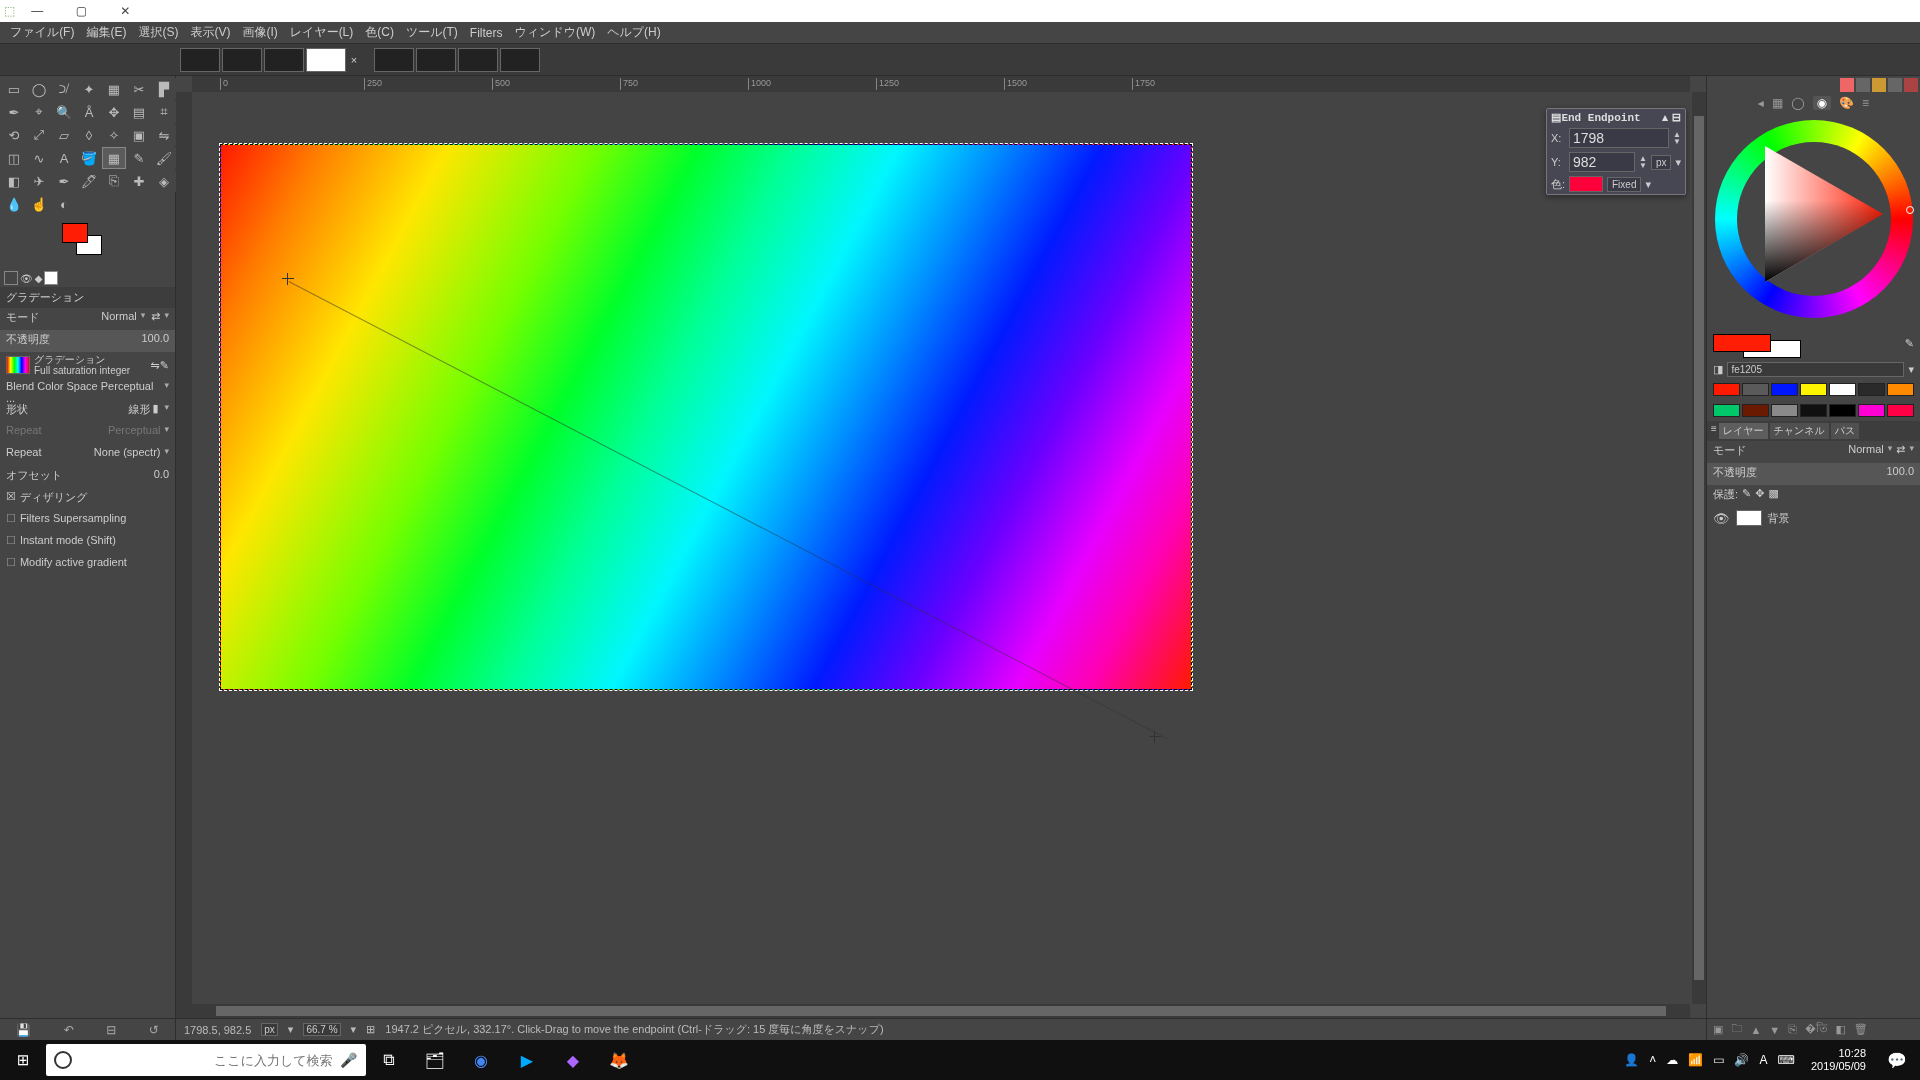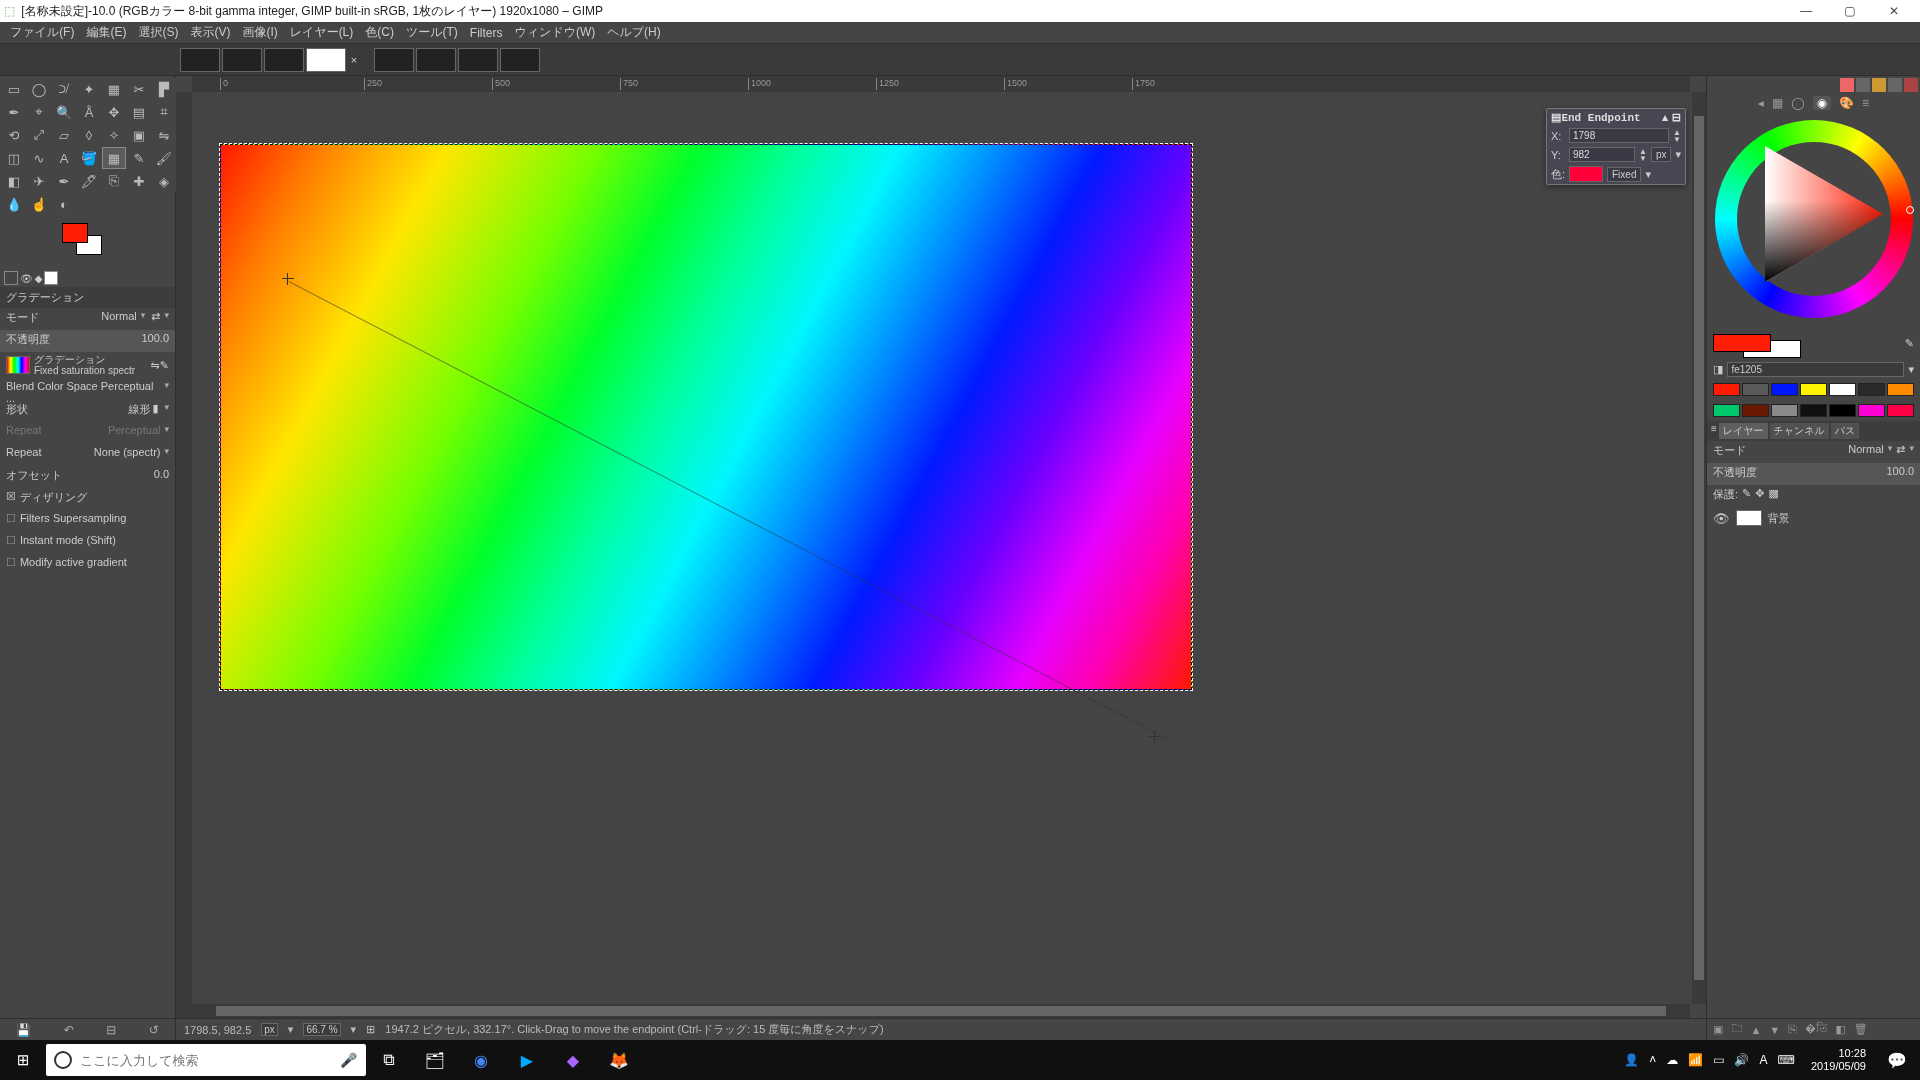--- a/index.html
+++ b/index.html
@@ -62,21 +62,21 @@
 .cross::after { top:5px; left:0; height:1px; width:12px; }
 .cross.start { left:61px; top:128px; }
 .cross.end { left:928px; top:586px; }
 
 
 .endpoint { position:absolute; right:4px; top:16px; width:140px; background:#474754; border:1px solid #777; border-radius:2px; font-size:11px; box-shadow:0 2px 6px rgba(0,0,0,.4); }
 .endpoint .hd { display:flex; align-items:center; padding:2px 4px; font-weight:bold; color:#ddd; }
 .endpoint .hd .t { flex:1;font-family:Liberation Mono, monospace; }
 .endpoint .erow { display:flex; align-items:center; padding:2px 4px; gap:4px; }
 .endpoint .erow .el { width:14px; }
-.endpoint .erow input { flex:1; width:40px; background:#3a3a46; color:#ddd; border:1px solid #666; font-size:10px; padding:1px 3px; }
+.endpoint .erow input { flex:1; width:40px; background:#3a3a46; color:#ddd; border:1px solid #666; font-size:14px; padding:1px 3px; }
 .endpoint .color { width:34px; height:16px; background:#ff003a; border:1px solid #666; }
 .endpoint .btn { background:#3a3a46; border:1px solid #666; padding:1px 4px; font-size:10px; }
 
 
 .statusbar { position:absolute; left:0; right:0; bottom:0; height:22px; background:#454545; display:flex; align-items:center; gap:10px; padding:0 8px; font-size:11px; color:#bbb; border-top:1px solid #2e2e2e; }
 .statusbar select,.statusbar .box { background:#3a3a3a; color:#ccc; border:1px solid #666; font-size:10px; padding:0 2px; }
 
 
 .dock { width:214px; background:#454545; border-left:1px solid #2e2e2e; display:flex; flex-direction:column; }
 .dock-tabs { display:flex; gap:2px; padding:2px; justify-content:flex-end; }
@@ -107,39 +107,38 @@
 .layer-row { display:flex; align-items:center; gap:6px; padding:3px 6px; }
 .layer-row .eye { font-size:13px; }
 .layer-row .lprev { width:26px; height:16px; background:#fff; border:1px solid #666; }
 .dock .bottom-strip2 { margin-top:auto; height:22px; border-top:1px solid #2e2e2e; display:flex; align-items:center; gap:8px; padding:0 6px; font-size:11px; color:#999; }
 
 
 .taskbar { position:absolute; left:0; right:0; bottom:0; height:40px; background:#101010; display:flex; align-items:center; color:#fff; font-size:12px; }
 .taskbar .start { width:46px; text-align:center; font-size:15px; }
 .taskbar .search { display:flex; align-items:center; background:#fff; color:#777; height:32px; width:320px; border-radius:2px; padding:0 8px; gap:8px; }
 .taskbar .search .circ { width:18px; height:18px; border:2px solid #333; border-radius:50%; }
-.taskbar .search input { border:none; outline:none; flex:1; font-size:13px; color:#555; background:transparent; }
+.taskbar .search input { border:none; outline:none; flex:1; font-size:13px; color:#555; background:transparent;text-align:right; }
 .taskbar .search .mic { font-size:14px; color:#555; }
 .taskbar .tb { width:46px; text-align:center; font-size:16px; }
 .taskbar .spacer { flex:1; }
 .taskbar .tray { display:flex; align-items:center; gap:10px; padding:0 8px; font-size:12px; }
 .taskbar .clock { text-align:right; line-height:13px; padding:0 8px; font-size:11px; }
 
 .scrollbar-h { position:absolute; left:16px; right:16px; bottom:22px; height:14px; background:#3a3a3a; }
 .scrollbar-h .thumb, .scrollbar-v .thumb { background:#666; position:absolute; }
 .scrollbar-h .thumb { left:24px; right:24px; top:2px; bottom:2px; }
 .scrollbar-v { position:absolute; top:16px; right:0; bottom:36px; width:14px; background:#3a3a3a; }
 .scrollbar-v .thumb { top:24px; bottom:24px; left:2px; right:2px; }
 </style>
 </head>
 <body>
 
 <div class="titlebar">
   <span style="font-size:12px;color:#7a6;">⬚</span>
-  <span class="title">[名称未設定]-10.0 (RGBカラー 8-bit gamma integer, GIMP built-in sRGB, 1枚のレイヤー) 1920x1080 – GIMP</span>
   <span class="winbtn">—</span>
   <span class="winbtn">▢</span>
   <span class="winbtn close">✕</span>
 </div>
 
 <div class="menubar">
   <span class="mi">ファイル(F)</span>
   <span class="mi">編集(E)</span>
   <span class="mi">選択(S)</span>
   <span class="mi">表示(V)</span>
@@ -227,21 +226,21 @@
       <span class="chev">▾</span>
     </div>
     <div class="opt-row" style="background:#565656">
       <span class="lbl">不透明度</span>
       <span class="val">100.0</span>
     </div>
     <div class="grad-opt-row">
       <div class="grad-prev"></div>
       <div class="grad-labels">
         <div>グラデーション</div>
-        <div>Fixed saturation spectr</div>
+        <div>Full saturation integer</div>
       </div>
       <span>⇋</span>
       <span>✎</span>
     </div>
     <div class="opt-row">
       <span class="lbl">Blend Color Space Perceptual ...</span>
       <span class="chev">▾</span>
     </div>
     <div class="opt-row">
       <span class="lbl">形状</span>

